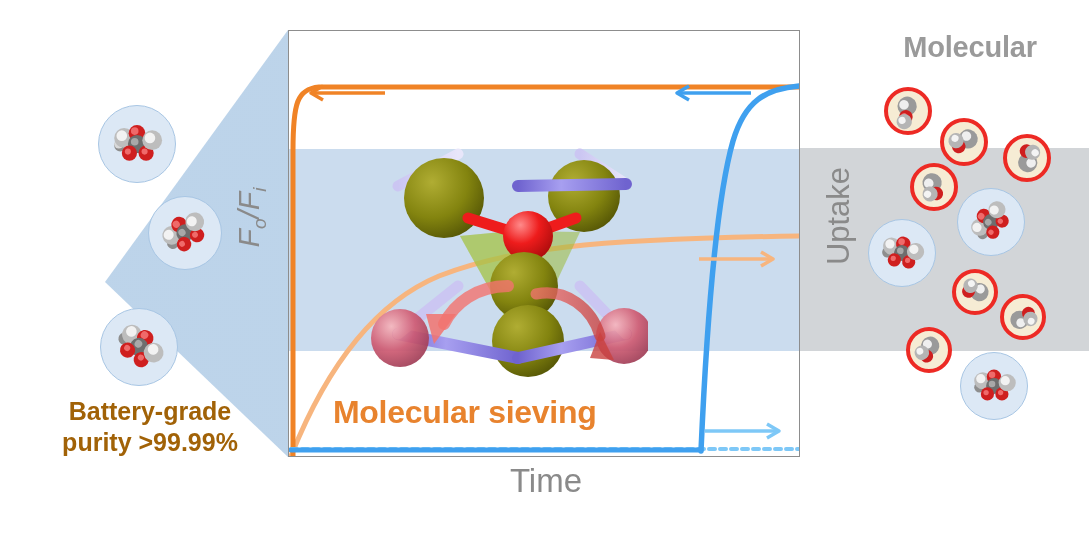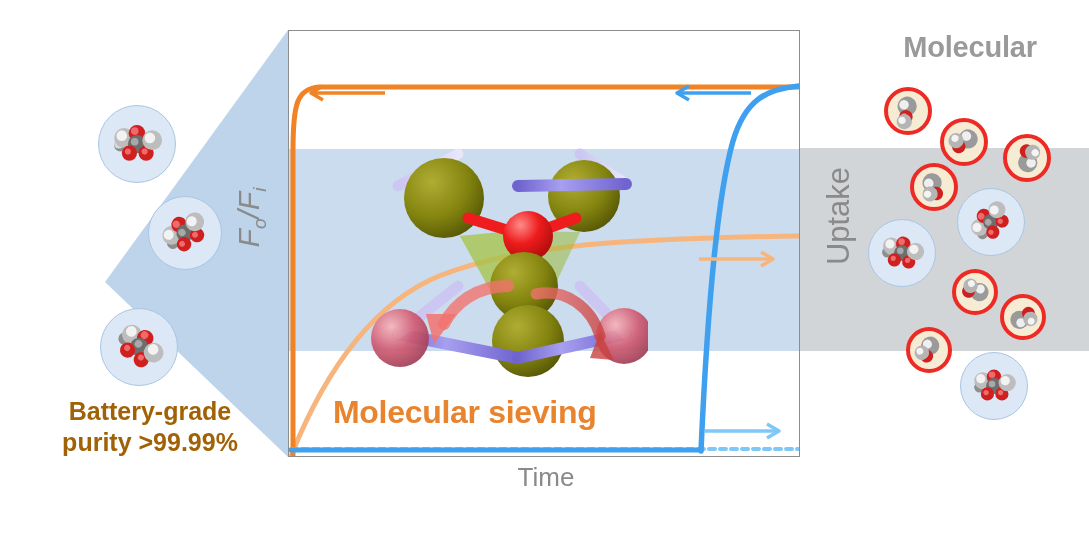--- a/index.html
+++ b/index.html
@@ -36,21 +36,21 @@
   .plot-svg{position:absolute;left:0;top:0;width:512px;height:427px;}
 
   .axis-y-label{
     position:absolute;left:222px;top:198px;
     color:#8a8a8a;font-size:30px;font-style:italic;font-weight:normal;
     transform:rotate(-90deg);transform-origin:center center;white-space:nowrap;
   }
   .axis-y-label sub{font-size:19px;font-style:italic;}
   .axis-x-label{
     position:absolute;left:462px;top:462px;width:168px;text-align:center;
-    color:#8a8a8a;font-size:26px;
+    color:#8a8a8a;font-size:33px;
   }
 
   
   .cap-red{
     position:absolute;left:305px;top:101px;color:#FF0000;font-weight:bold;font-size:30px;
     letter-spacing:-.3px;white-space:nowrap;
     text-shadow:0 0 2px rgba(255,120,120,.85),0 0 4px rgba(255,160,160,.55);
   }
   .cap-orange{
     position:absolute;left:333px;top:378px;color:#E8832E;font-weight:bold;font-size:32px;

